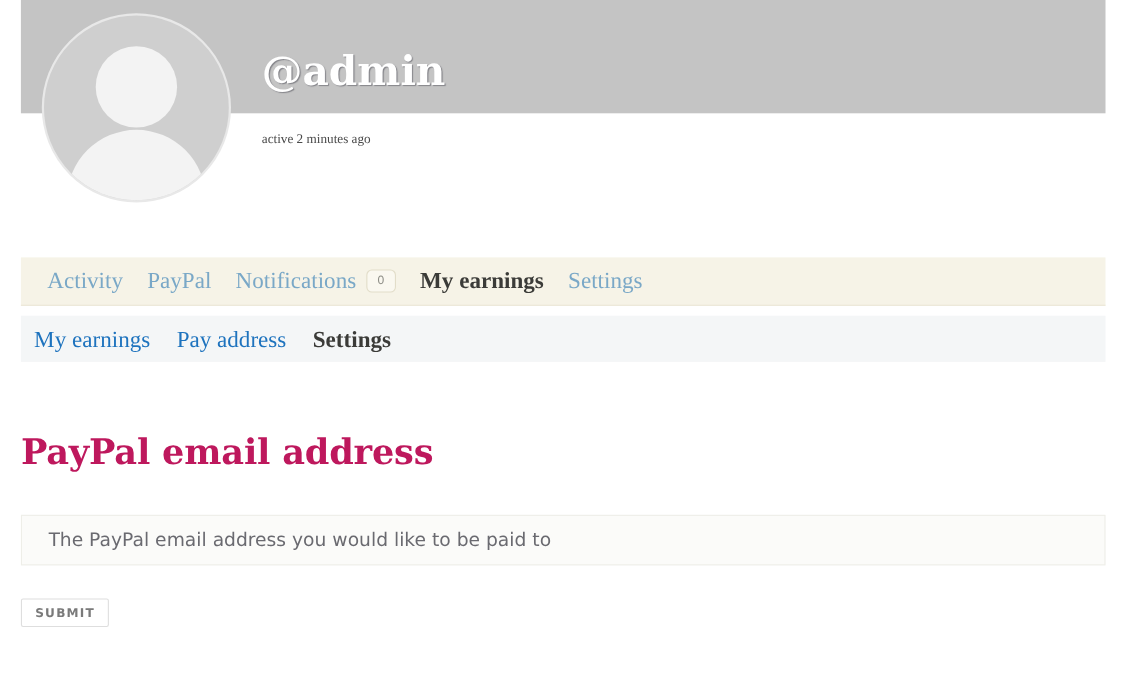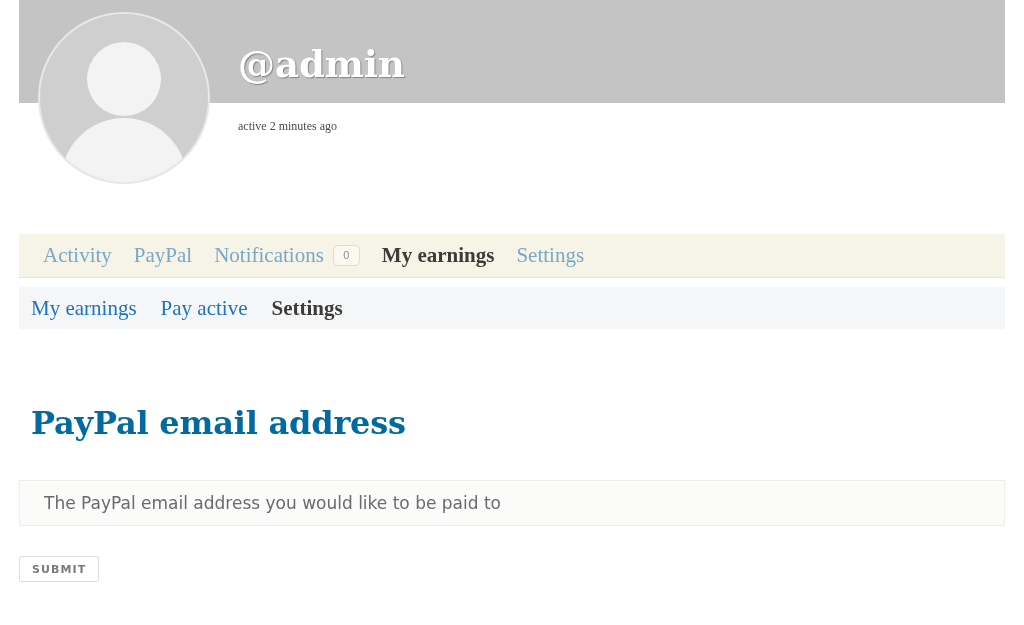--- a/index.html
+++ b/index.html
@@ -161,26 +161,26 @@
 
   
   .content {
     position: absolute;
     left: 19px;
     top: 360px;
     width: 986px;
   }
 
   .section-title {
-    margin: 12px;
+    margin: 0;
     padding: 32px 0 0 0;
     font-family: "DejaVu Serif", "Liberation Serif", serif;
     font-size: 32px;
     font-weight: bold;
-    color: #0369a1;
+    color: #be185d;
     letter-spacing: -0.2px;
   }
 
   .paypal-input {
     display: block;
     box-sizing: border-box;
     margin-top: 38px;
     width: 986px;
     height: 46px;
     padding: 0 24px;
@@ -243,21 +243,21 @@
     <a class="nav-item current" href="#">
       <span>My earnings</span>
     </a>
     <a class="nav-item" href="#">
       <span>Settings</span>
     </a>
   </nav>
 
   <nav class="secondary-nav">
     <a class="subnav-item" href="#">My earnings</a>
-    <a class="subnav-item" href="#">Pay active</a>
+    <a class="subnav-item" href="#">Pay address</a>
     <a class="subnav-item current" href="#">Settings</a>
   </nav>
 
   <div class="content">
     <h1 class="section-title">PayPal email address</h1>
 
     <input class="paypal-input" type="text" placeholder="The PayPal email address you would like to be paid to" style="">
 
     <button class="submit-button" type="button">SUBMIT</button>
   </div>

